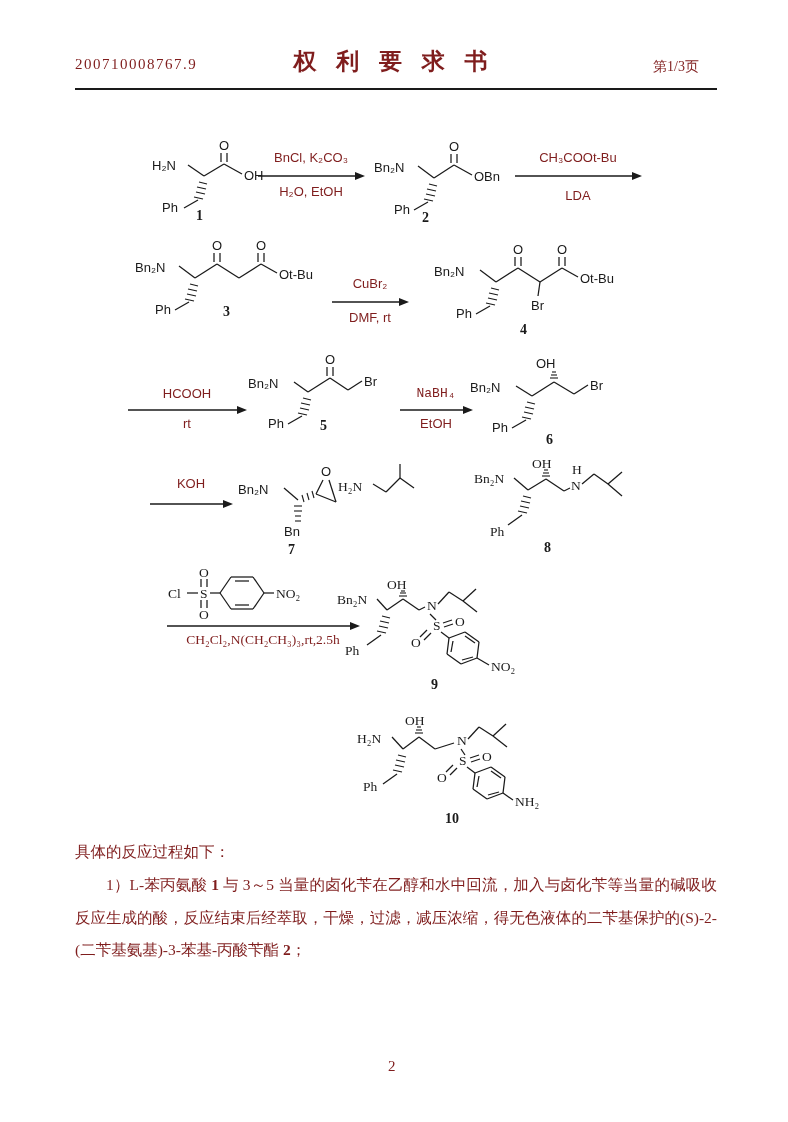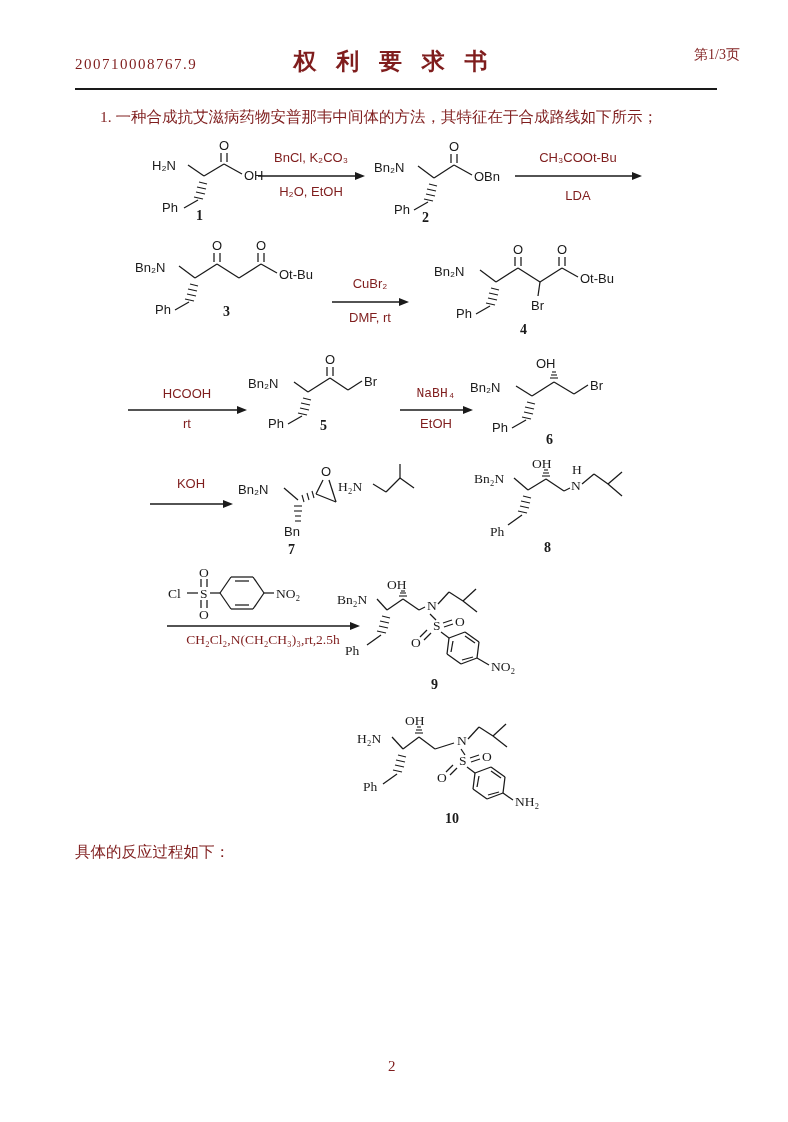--- a/index.html
+++ b/index.html
@@ -32,24 +32,23 @@
   svg.arrow line{stroke:#1a1a1a;stroke-width:1.3;}
   svg.arrow path{fill:#1a1a1a;stroke:none;}
 </style>
 </head>
 <body>
 
 <div class="page">
 
   <div class="abs patent-no" style="left:75px;top:56px;">200710008767.9</div>
   <div class="abs doc-title" style="left:50%;top:46px;transform:translateX(-50%);">权 利 要 求 书</div>
-  <div class="abs page-ind" style="left:653px;top:46px;margin-left:41px;">第1/3页</div>
+  <div class="abs page-ind" style="left:653px;top:58px;">第1/3页</div>
   <div class="abs rule" style="left:75px;top:88px;width:642px;"></div>
 
-  <div class="abs claim" style="left:75px;top:106px;width:644px;text-indent:25px;">1. 一种合成抗艾滋病药物安普那韦中间体的方法，其特征在于合成路线如下所示；</div>
 
   <svg class="st" style="left:150px;top:138px;" width="122" height="90">
     <text x="2" y="32">H₂N</text>
     <g>
       <line x1="38" y1="27" x2="54" y2="38"></line>
         <line x1="54" y1="38" x2="74" y2="26"></line>
       <line x1="71" y1="24" x2="71" y2="15"></line>
         <line x1="77" y1="24" x2="77" y2="15"></line>
       <line x1="74" y1="26" x2="92" y2="36"></line>
         <line x1="48" y1="62" x2="34" y2="70"></line>
@@ -441,17 +440,18 @@
     <text x="104" y="62">S</text>
     <text x="127" y="58">O</text>
     <text x="82" y="79">O</text>
     <text x="160" y="103">NH₂</text>
     <text x="8" y="88">Ph</text>
     <text x="90" y="120" class="num">10</text>
   </svg>
 
   <div class="abs bodytext" style="left:75px;top:836px;width:642px;">
     <p>具体的反应过程如下：</p>
+    <p class="indent"><span>1）L-苯丙氨酸 </span><b class="cmp">1</b><span> 与 3～5 当量的卤化苄在乙醇和水中回流，加入与卤化苄等当量的碱吸收反应生成的酸，反应结束后经萃取，干燥，过滤，减压浓缩，得无色液体的二苄基保护的(S)-2-(二苄基氨基)-3-苯基-丙酸苄酯 </span><b class="cmp">2</b><span>；</span></p>
   </div>
 
   <div class="abs footerpg" style="left:388px;top:1058px;">2</div>
 
 </div>
 
 </body></html>

